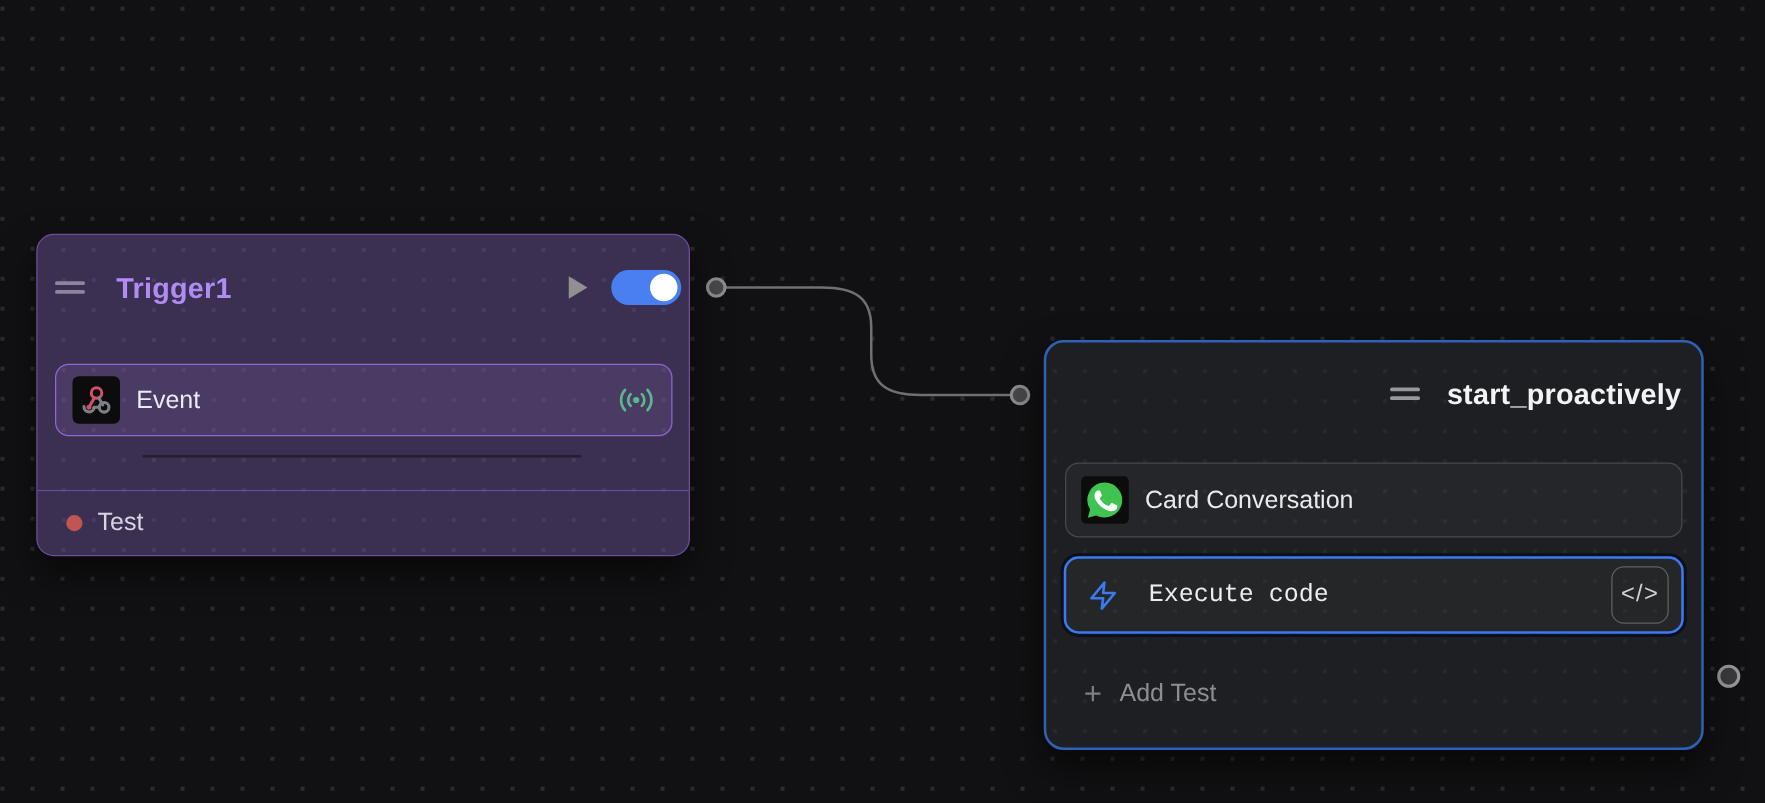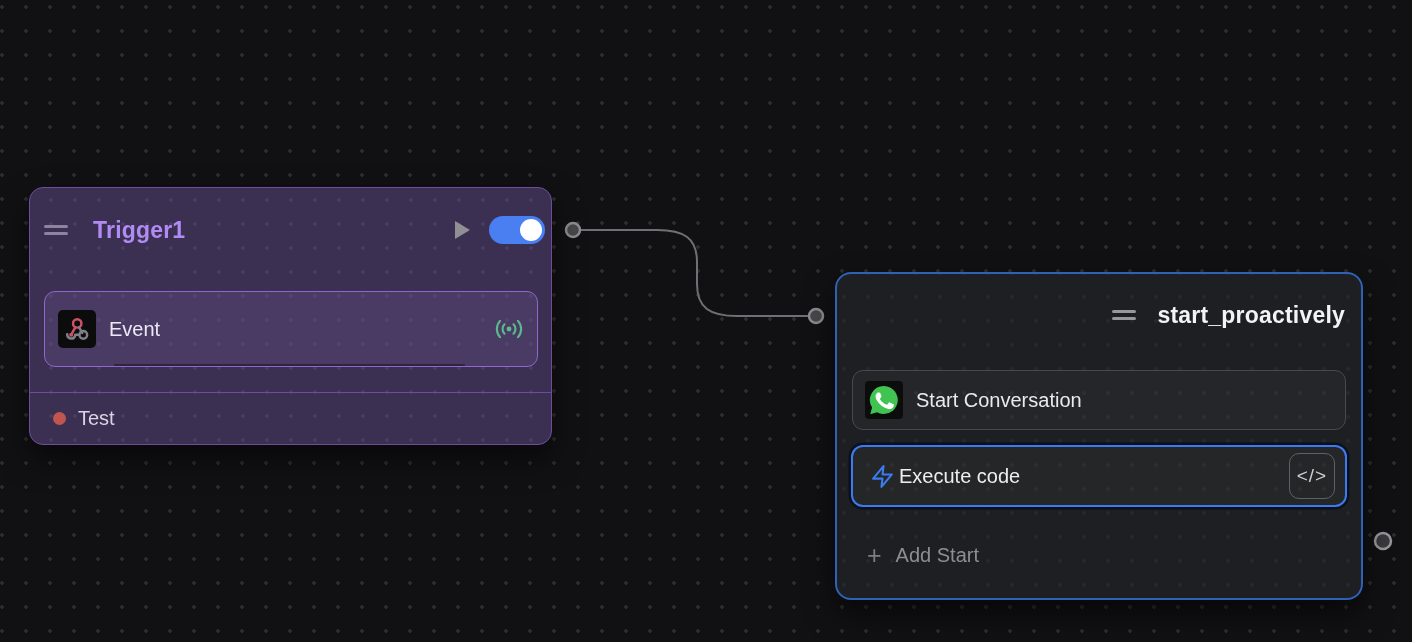--- a/index.html
+++ b/index.html
@@ -32,21 +32,21 @@
     box-shadow:0 14px 30px rgba(0,0,0,.5);
   }
   .node-trigger .node-header{left:14px;right:6px;top:14px;height:56px;}
   .node-trigger .hamburger i{background:#8d84a0;}
   .node-trigger .node-title{color:#b18bf4;margin-left:25px;}
   .hdr-spacer{flex:1;}
   .play-btn{display:flex;align-items:center;margin-right:18px;cursor:pointer;}
   .toggle{position:relative;width:56px;height:28px;border-radius:14px;background:#4a7ff2;cursor:pointer;flex:none;}
   .toggle .knob{position:absolute;right:3px;top:3px;width:22px;height:22px;border-radius:50%;background:#ffffff;}
   .event-card{
-    left:14px;top:103px;width:494px;height:76px;padding:16px 13px;
+    left:14px;top:103px;width:494px;height:58px;padding:16px 13px;
     background:rgba(168,136,226,.13);
     border:1.5px solid #8f66d2;
   }
   .event-card .card-label{color:#ece9f4;margin-left:13px;}
   .card-spacer{flex:1;}
   .subtle-divider{position:absolute;left:84px;right:86px;top:176px;height:2px;background:rgba(0,0,0,.38);border-radius:2px;}
   .trigger-footer{
     position:absolute;left:0;right:0;top:204px;bottom:0;
     border-top:1.5px solid #6e4da0;display:flex;align-items:center;padding-left:23px;
     border-radius:0 0 13px 13px;
@@ -71,21 +71,21 @@
     background:rgba(255,255,255,.035);
     border:1.5px solid #47494e;
   }
   .card-gray .card-label{color:#e9eaeb;margin-left:13px;}
   .card-selected{
     left:14px;top:171px;width:496px;height:62px;padding:0 10px 0 17px;
     background:rgba(255,255,255,.03);
     border:2.5px solid #3b7af0;border-radius:12px;
     box-shadow:0 0 0 2.5px rgba(10,16,28,.9);
   }
-  .card-selected .card-label{color:#eceded;margin-left:4px;}
+  .card-selected .card-label{color:#eceded;margin-left:24px;font-family:Liberation Mono, monospace;}
   .code-btn{
     width:46px;height:46px;border:1.5px solid #5d6065;border-radius:10px;
     display:flex;align-items:center;justify-content:center;flex:none;
     color:#cfd1d4;font-size:19px;letter-spacing:1px;cursor:pointer;
     font-family:"Liberation Sans","DejaVu Sans",sans-serif;
   }
   .add-card{
     position:absolute;left:17px;top:264px;height:34px;right:17px;
     display:flex;align-items:center;cursor:pointer;
   }
@@ -162,31 +162,31 @@
       <span class="node-title">start_proactively</span>
     </div>
 
     <div class="card card-gray">
       <span class="sq-icon" style="width:38px;height:38px;border-radius:4px;">
         <svg width="34" height="34" viewBox="0 0 24 24">
           <path fill="#40c351" d="M12 2.1a9.9 9.9 0 0 0-8.4 15.2L2.3 22l4.8-1.3A9.9 9.9 0 1 0 12 2.1z"></path>
           <path fill="#ffffff" d="M9.2 7.2c-.23-.55-.47-.56-.69-.57h-.59c-.2 0-.54.08-.82.38-.28.3-1.08 1.06-1.08 2.58 0 1.52 1.11 2.99 1.26 3.2.16.2 2.14 3.43 5.29 4.67.78.34 1.39.54 1.87.69.78.25 1.5.21 2.06.13.63-.09 1.93-.79 2.2-1.55.27-.76.27-1.41.19-1.55-.08-.14-.3-.22-.62-.38-.32-.16-1.91-.94-2.21-1.05-.3-.11-.51-.16-.73.16-.21.32-.83 1.05-1.02 1.26-.19.22-.37.24-.7.08-.32-.16-1.37-.5-2.6-1.61-.96-.86-1.61-1.92-1.8-2.24-.19-.32-.02-.5.14-.66.15-.14.32-.38.49-.57.16-.19.21-.32.32-.54.11-.22.05-.4-.03-.57-.08-.16-.7-1.75-.93-2.36z"></path>
         </svg>
       </span>
-      <span class="card-label">Start Conversation</span>
+      <span class="card-label">Card Conversation</span>
     </div>
 
     <div class="card card-selected">
       <svg width="25" height="29" viewBox="0 0 24 24" fill="none">
         <path d="M13 2 3 14h9l-1 8 10-12h-9l1-8z" stroke="#3b7af0" stroke-width="2" stroke-linejoin="round" stroke-linecap="round"></path>
       </svg>
       <span class="card-label">Execute code</span>
       <span class="card-spacer"></span>
       <span class="code-btn">&lt;/&gt;</span>
     </div>
 
     <div class="add-card">
       <span class="plus-glyph">+</span>
-      <span class="card-label">Add Start</span>
+      <span class="card-label">Add Test</span>
     </div>
   </div>
 
 </div>
 
 </body></html>

